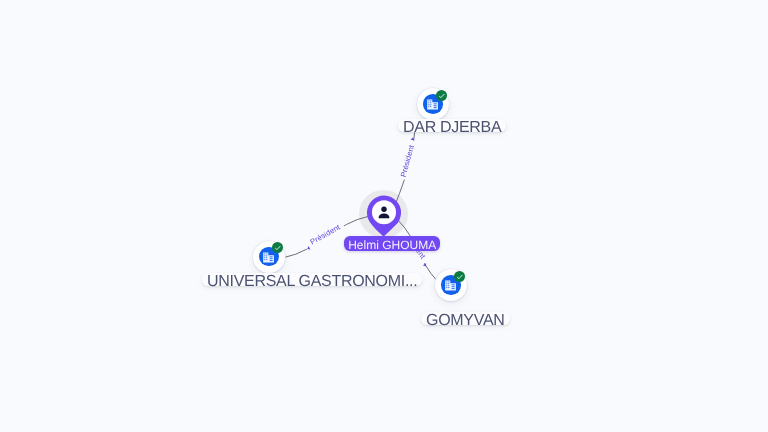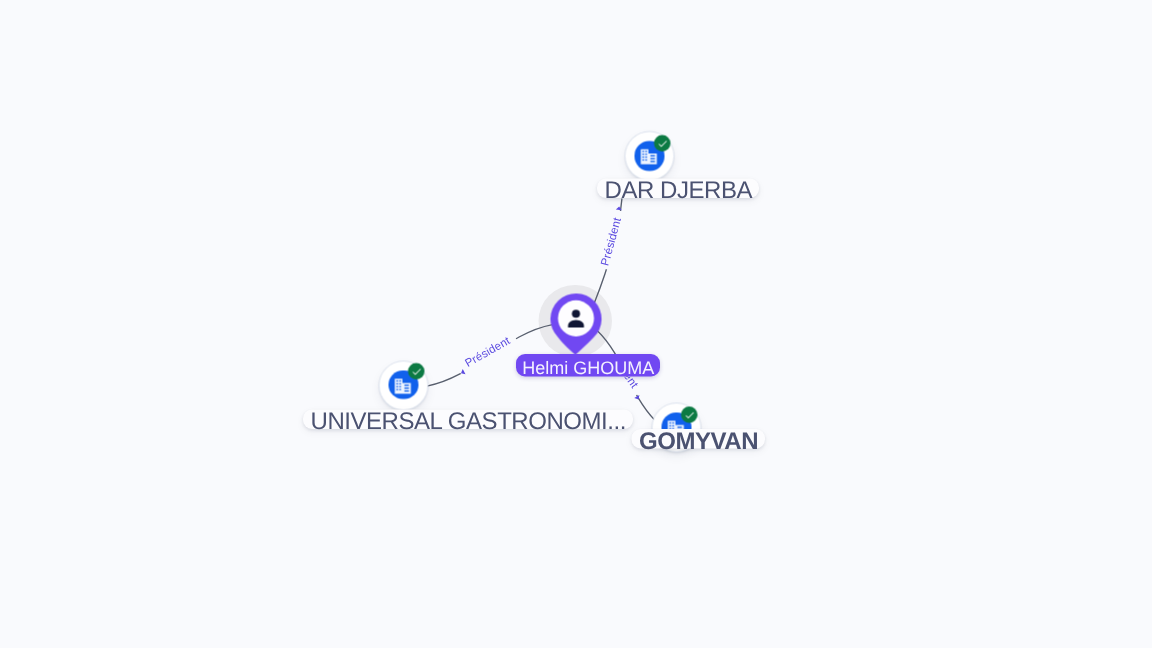--- a/index.html
+++ b/index.html
@@ -168,16 +168,16 @@
       <circle cx="16" cy="15.6" r="10.9" fill="#fefdff"></circle>
       <g fill="#101634" transform="translate(16,16.1)">
         <circle cx="0" cy="-3.25" r="2.45"></circle>
         <path d="M0 0.55c-2.95 0-4.8 1.75-4.8 3.25v1.25h9.6V3.8C4.8 2.3 2.95 0.55 0 0.55Z"></path>
       </g>
     </svg>
   </div>
 
   <div class="pill" style="left:398px;top:119px;">DAR DJERBA</div>
   <div class="pill" style="left:202.2px;top:273.1px;text-align:center;">UNIVERSAL GASTRONOMI...</div>
-  <div class="pill" style="left:421.3px;top:286px;font-weight:bold;">GOMYVAN</div>
+  <div class="pill" style="left:421.3px;top:312px;">GOMYVAN</div>
 
   <div class="pin-badge" style="left:343.5px;top:236.2px;">Helmi GHOUMA</div>
 </div>
 
 </body></html>

